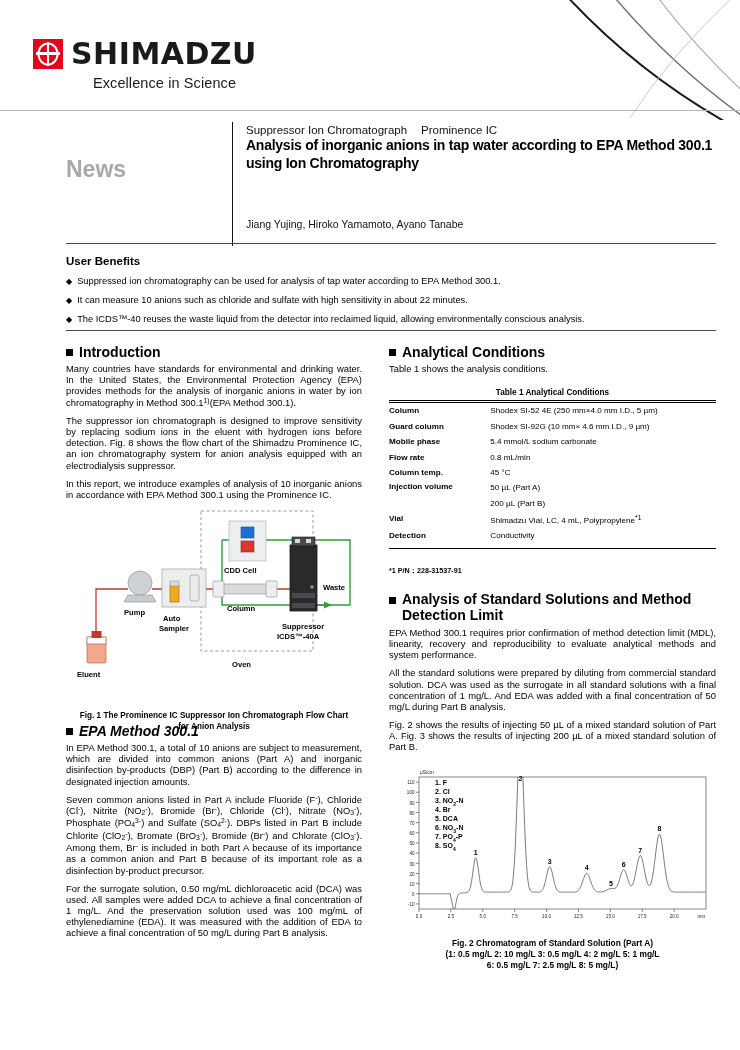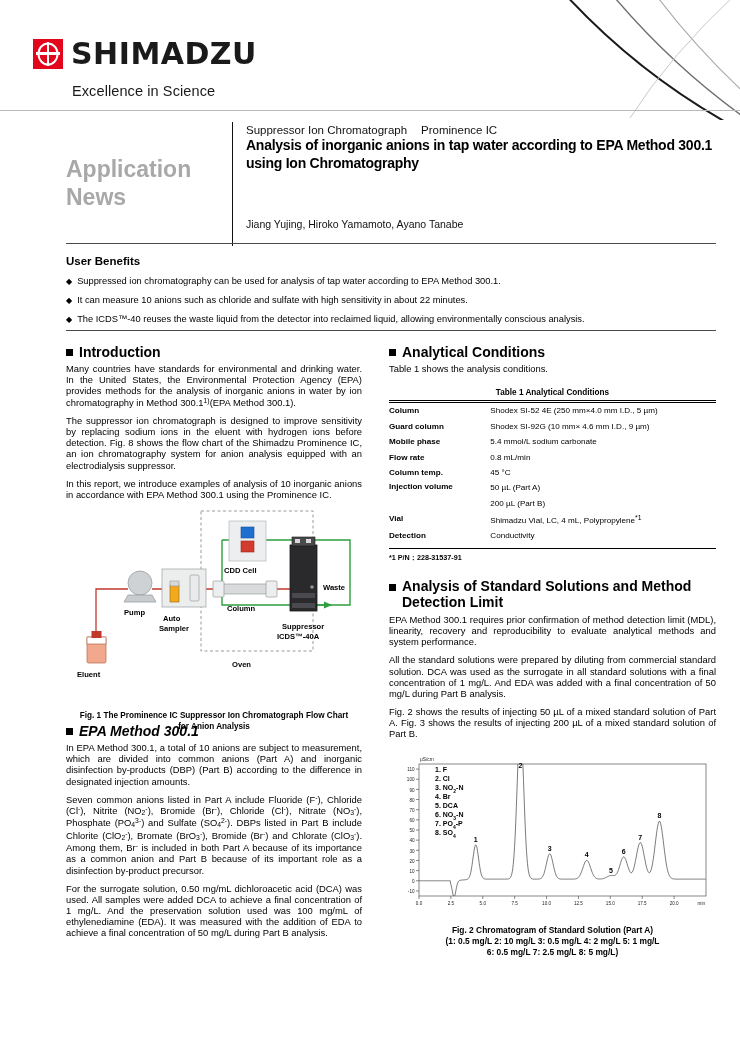--- a/index.html
+++ b/index.html
@@ -24,21 +24,21 @@
   .logo-mark .ring {
     position:absolute; left:50%; top:50%; transform:translate(-50%,-50%);
     width:21px; height:23px; border:2.2px solid #fff; border-radius:50%;
   }
   .logo-mark .hbar { position:absolute; left:3px; top:calc(50% - 1.1px); width:24px; height:2.2px; background:#fff; }
   .logo-mark .vbar { position:absolute; top:3px; left:calc(50% - 1.1px); height:24px; width:2.2px; background:#fff; }
   .logo-text {
     font-family:"DejaVu Sans", sans-serif;
     font-weight:bold; font-size:30px; letter-spacing:0.5px; color:#1a1a1a;
   }
-  .tagline { font-size:14.5px; color:#1a1a1a; margin-top:12px; margin-left:39px; letter-spacing:0.1px; }
+  .tagline { font-size:14.5px; color:#1a1a1a; margin-top:4px; margin-left:39px; letter-spacing:0.1px;text-align:center; }
 
   .hrule-top { position:absolute; left:0; right:0; top:110px; height:1px; background:#b9b9b9; }
 
   
   .appnews {
     position:absolute; left:66px; top:155px;
     font-size:23px; line-height:1.22; font-weight:bold; color:#a8a8a8;
   }
   .title-divider { position:absolute; left:232px; top:122px; width:1px; height:124px; background:#111; }
   .kicker { position:absolute; left:246px; top:124px; font-size:11.5px; color:#111; }
@@ -73,21 +73,21 @@
   sub { font-size:6.8px; vertical-align:-0.18em; }
   sup { font-size:6.8px; vertical-align:0.45em; }
 
   
   .tbl-cap { text-align:center; font-size:8.2px; font-weight:bold; margin:14px 0 3px 0; }
   table.cond { width:100%; border-collapse:collapse; font-size:8.1px; }
   table.cond thead th { border-top:1.6px solid #000; border-bottom:0.9px solid #000; height:2px; padding:0; }
   table.cond td { padding:3.2px 0; vertical-align:top; }
   table.cond td.k { width:31%; font-weight:bold; }
   table.cond tr.last td { border-bottom:1.6px solid #000; padding-bottom:8px; }
-  .tbl-note { font-size:7.2px; font-weight:bold; margin-top:4px; }
+  .tbl-note { font-size:7.2px; font-weight:bold; margin-top:17px; }
 
   
   .fig1 { position:relative; margin-top:6px; height:200px; }
   .fig1-cap { font-size:8.2px; font-weight:bold; text-align:center; line-height:1.3; margin-top:2px; }
 
   
   .fig2-wrap { margin-top:12px; }
   .fig2-cap { font-size:8.4px; font-weight:bold; text-align:center; line-height:1.35; margin-top:1px; }
 </style>
 </head>
@@ -109,21 +109,20 @@
           <div class="hbar"></div>
           <div class="vbar"></div>
       </div>
       <div class="logo-text">SHIMADZU</div>
     </div>
     <div class="tagline">Excellence in Science</div>
   </div>
   <div class="hrule-top"></div>
 
   <div class="appnews">
-    <div>Application</div>
     <div>News</div>
   </div>
   <div class="title-divider"></div>
   <div class="kicker">
     <span>Suppressor Ion Chromatograph</span><span class="gap"></span><span>Prominence IC</span>
   </div>
   <div class="doc-title">Analysis of inorganic anions in tap water according to EPA Method 300.1 using Ion Chromatography</div>
   <div class="authors">Jiang Yujing,  Hiroko Yamamoto,  Ayano Tanabe</div>
   <div class="hrule-authors"></div>
 

